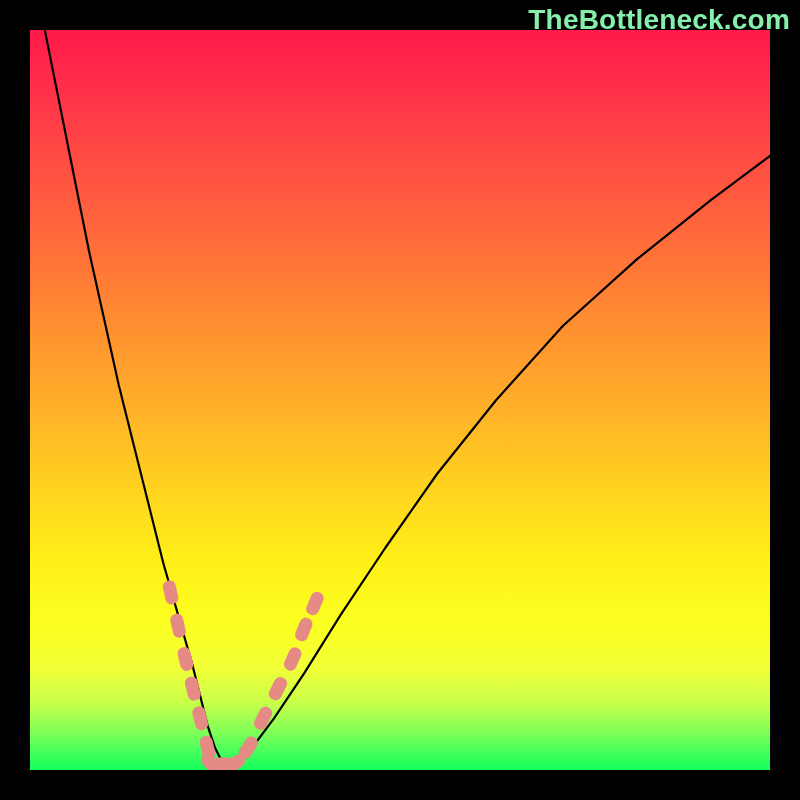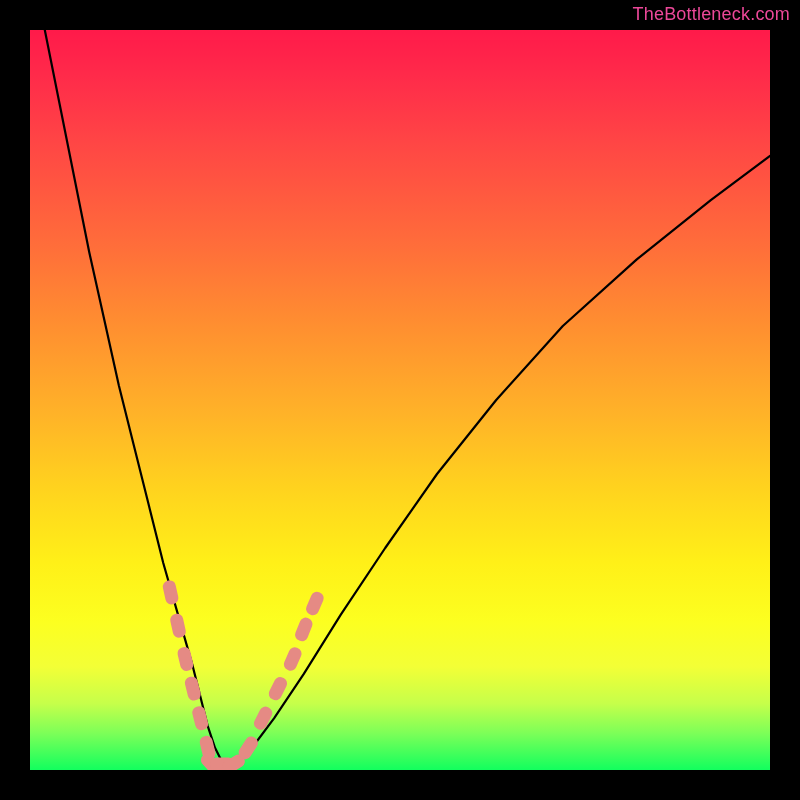--- a/index.html
+++ b/index.html
@@ -13,23 +13,23 @@
   }
   .stage {
     position: relative;
     width: 800px;
     height: 800px;
   }
   .watermark {
     position: absolute;
     top: 4px;
     right: 10px;
-    font-size: 18px;
-    font-weight: 400;
-    color: #ec4899;
+    font-size: 28px;
+    font-weight: 700;
+    color: #86efac;
     letter-spacing: 0.2px;
     z-index: 20;
     user-select: none;
   }
   .plot-frame {
     position: absolute;
     left: 30px;
     top: 30px;
     width: 740px;
     height: 740px;

